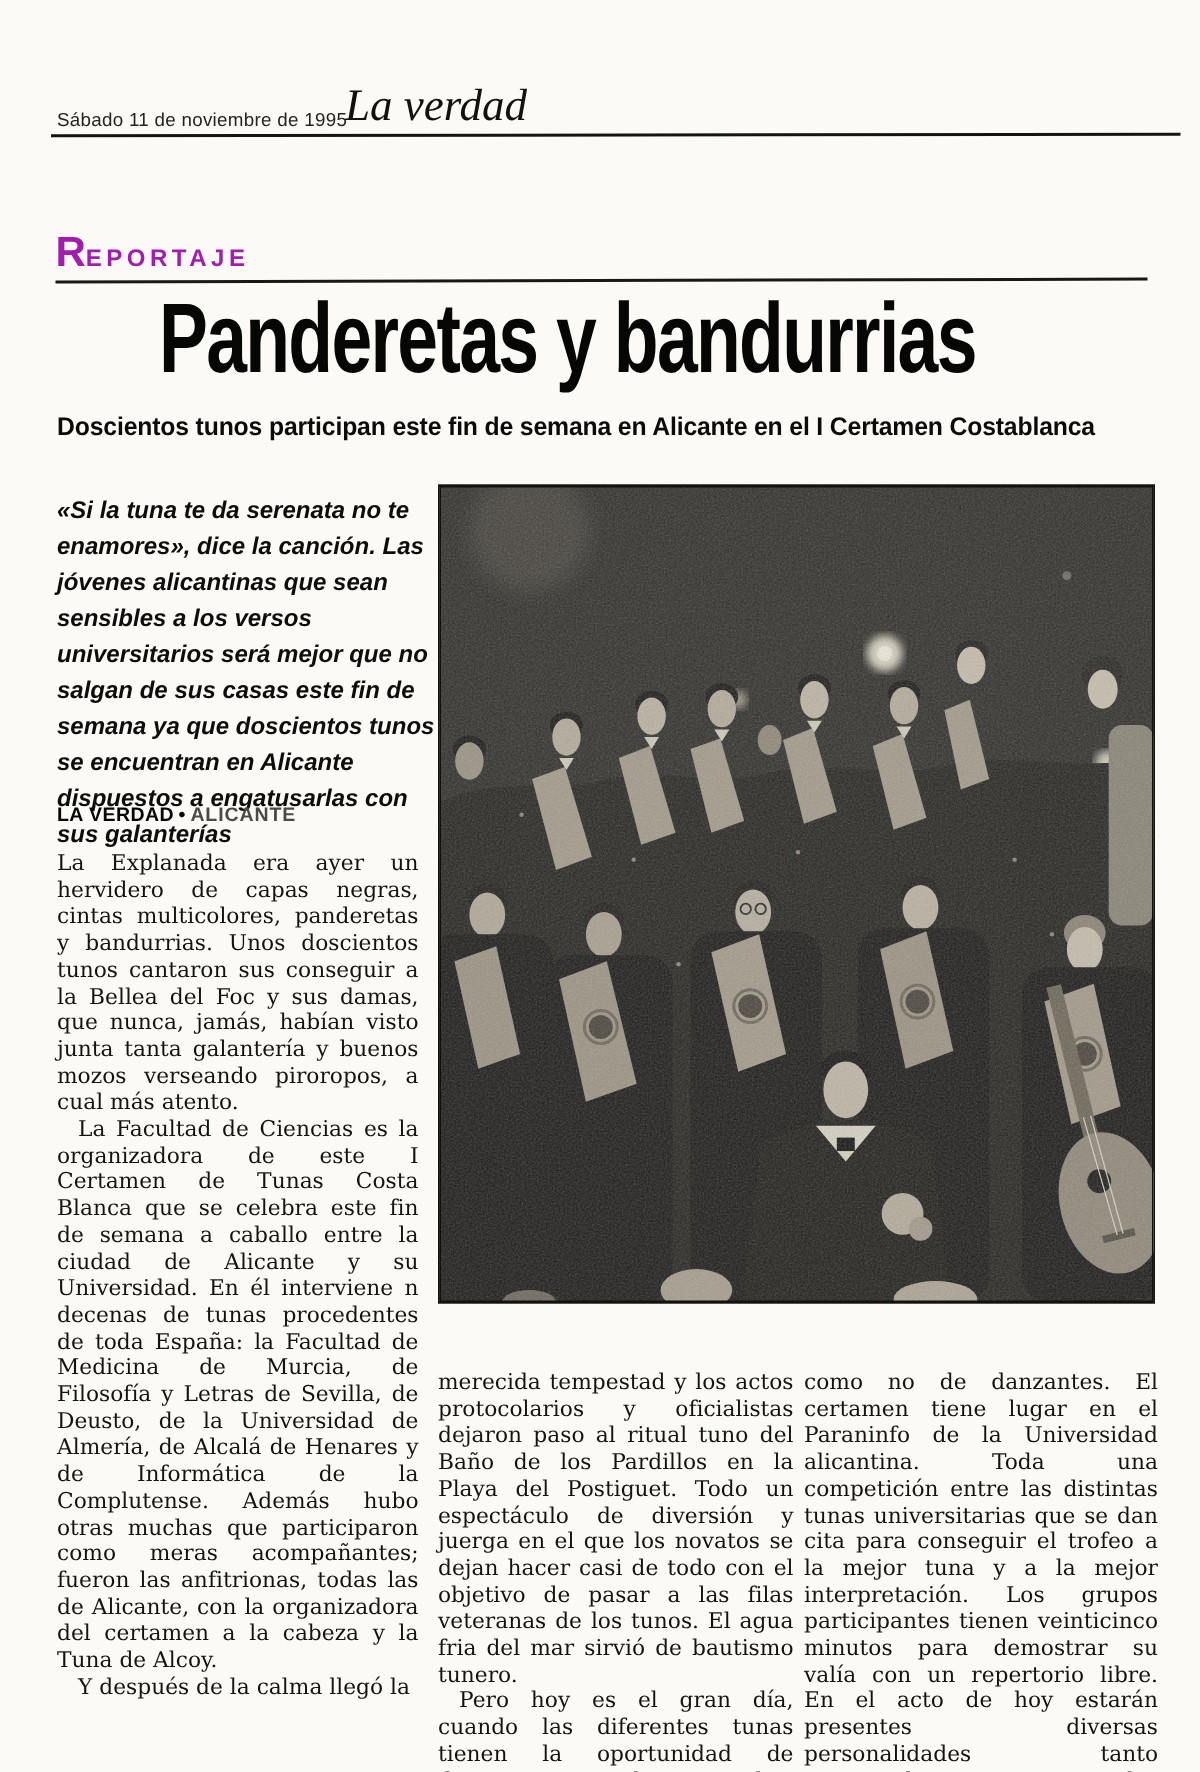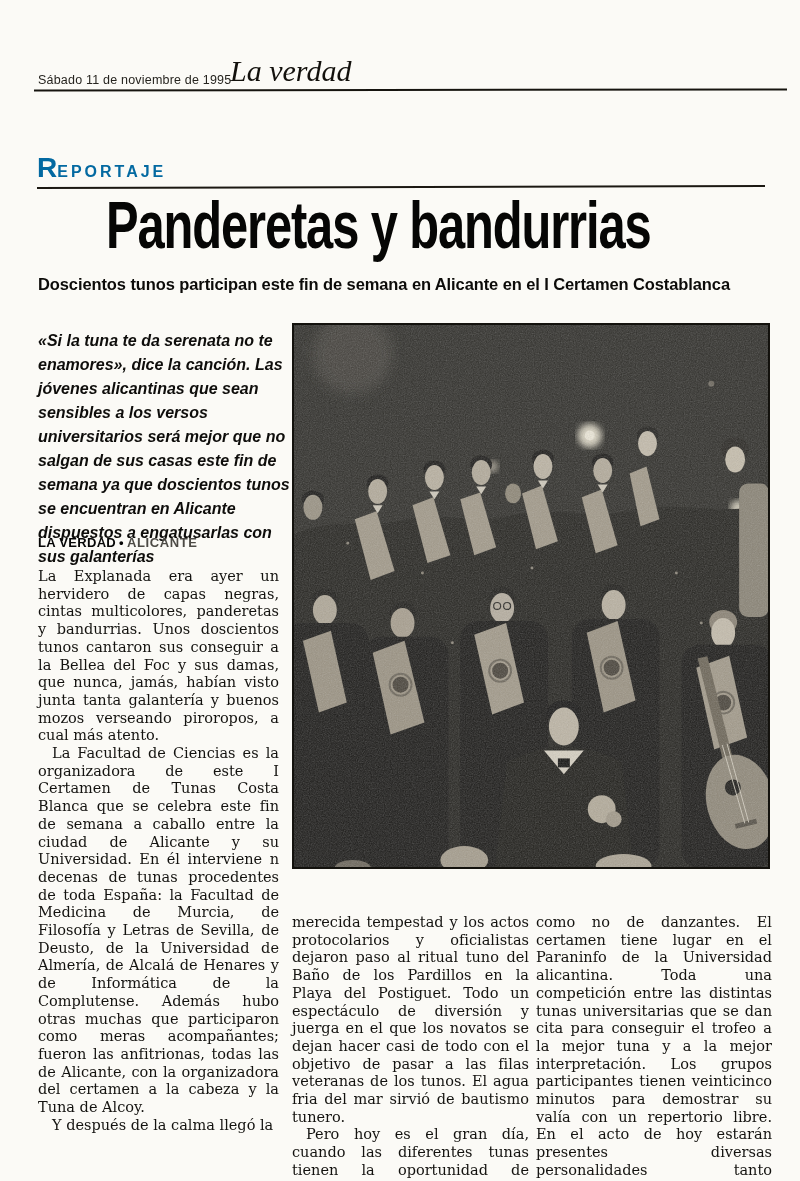--- a/index.html
+++ b/index.html
@@ -10,21 +10,21 @@
     margin-top:28px;
   }
   .abs { position:absolute; }
 
   
   .date { left:38px; top:45px; font-size:12.5px; letter-spacing:0.2px; color:#26241f; }
   .masthead { left:230px; top:26px; font-family:"Liberation Serif", serif; font-style:italic; font-size:30px; color:#13110d; }
   .rule-header { left:34px; top:61px; width:753px; height:2px; background:#16140f; transform:rotate(-0.08deg); }
 
   
-  .kicker { left:37px; top:126px; font-weight:bold; color:#0369a1; white-space:nowrap; }
+  .kicker { left:37px; top:126px; font-weight:bold; color:#a21caf; white-space:nowrap; }
   .kicker-initial { font-size:28px; line-height:1; }
   .kicker-rest { font-size:16px; letter-spacing:3px; }
   .rule-kicker { left:37px; top:158px; width:728px; height:2px; background:#1b1812; transform:rotate(-0.15deg); }
 
   
   .headline {
     left:106px; top:164px; margin:0; font-weight:bold; font-size:66px; line-height:1;
     letter-spacing:-1.5px; white-space:nowrap; color:#060605;
     transform:scaleX(0.74); transform-origin:0 0;
   }

